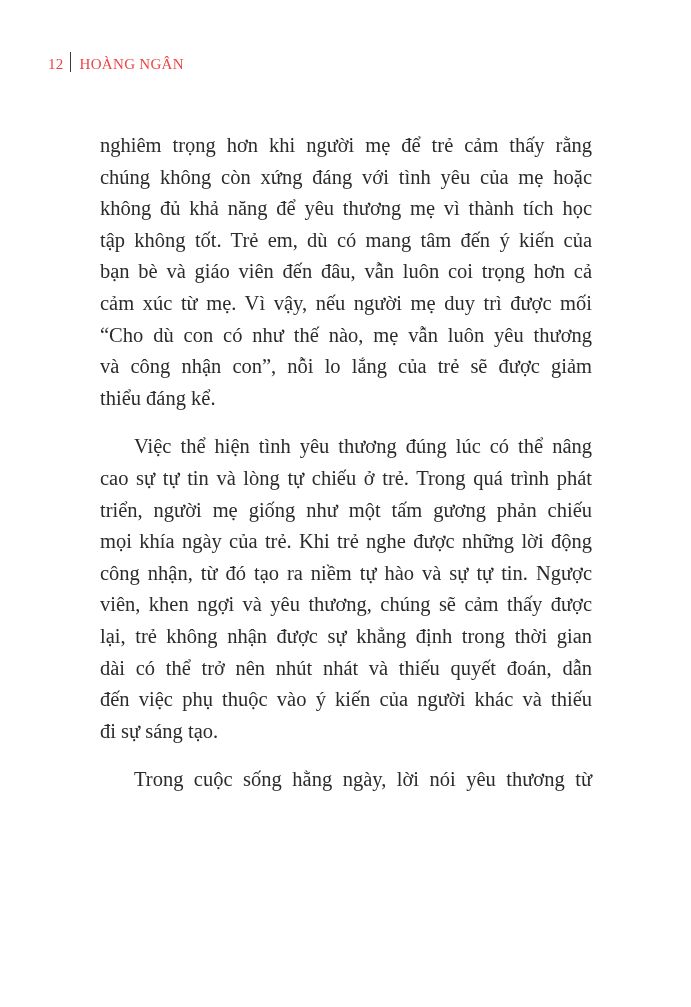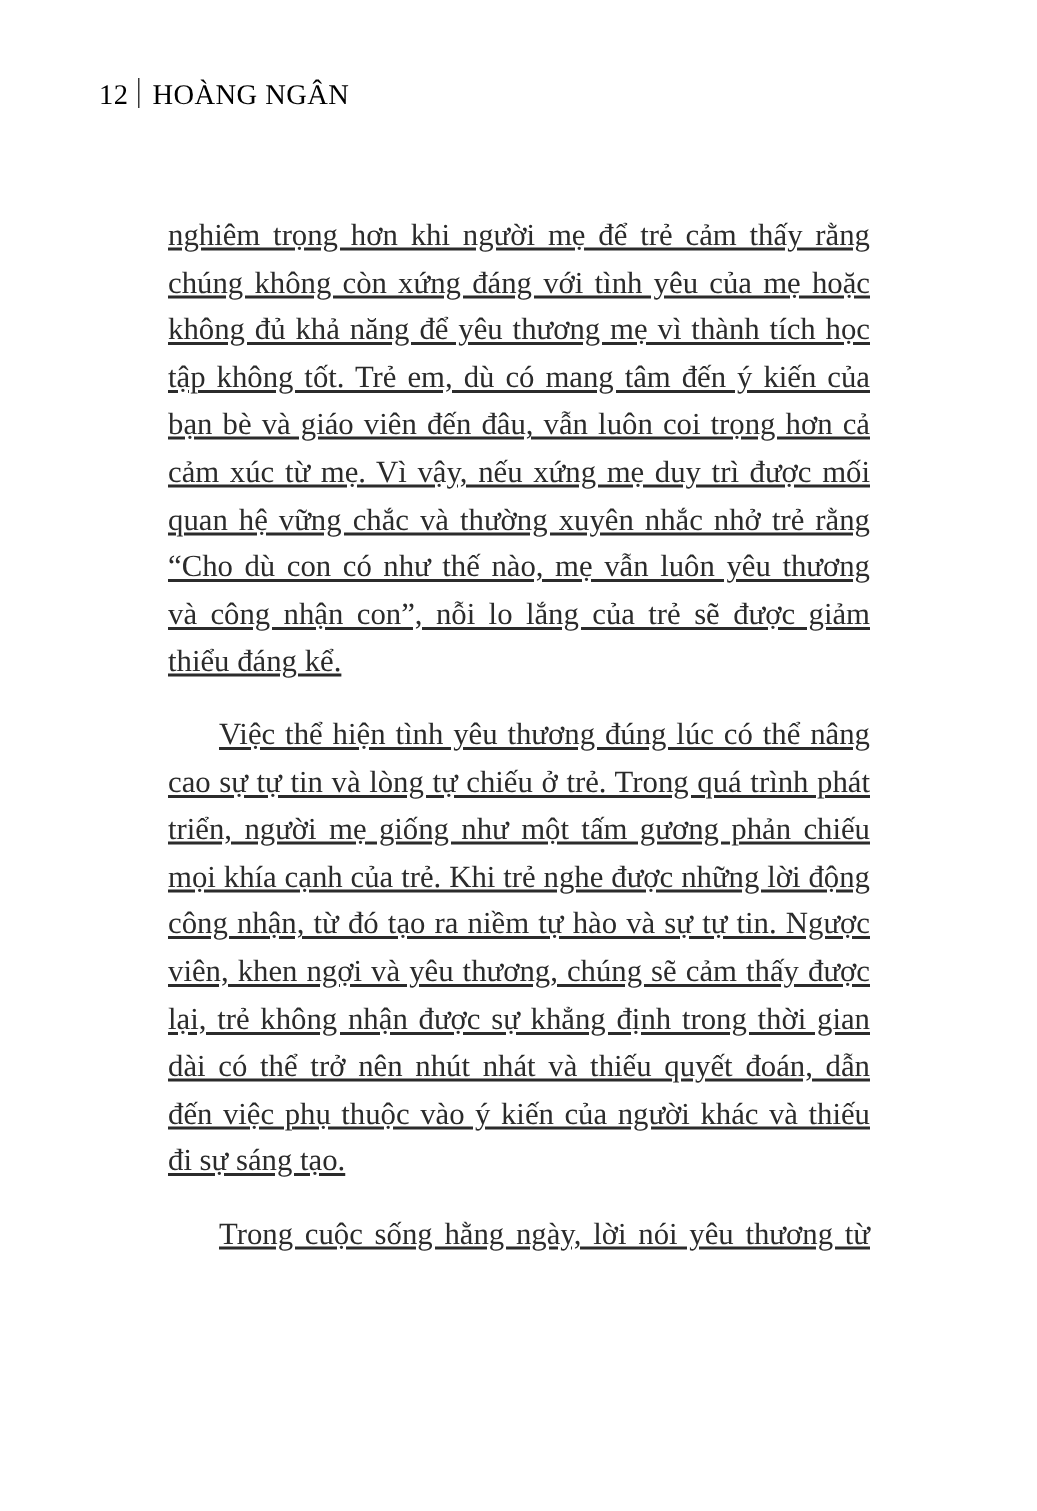--- a/index.html
+++ b/index.html
@@ -10,48 +10,47 @@
     body {
       width: 691px;
       height: 1007px;
       position: relative;
       overflow: hidden;
       font-family: "Liberation Serif", "DejaVu Serif", serif;
       color: #2b2b2b;
     }
     .running-header {
       position: absolute;
-      left: 66px;
+      left: 48px;
       top: 52px;
-      font-size: 19px;
+      font-size: 15px;
       letter-spacing: 0.3px;
-      color: #000000;
+      color: #ef4444;
       white-space: nowrap;
     }
     .running-header .sep {
       display: inline-block;
       width: 1px;
       height: 20px;
       background: #3a3a3a;
       margin: 0 9px 0 6px;
       vertical-align: -3px;
     }
     .body-text {
       position: absolute;
       left: 96px;
       top: 126px;
       width: 500px;
       font-size: 20.5px;
       line-height: 31.6px;
     }
     .para {
-      margin: 16px;
+      margin: 4px;
       text-align: justify;
       text-align-last: left;
-      text-decoration: underline;
     }
     .line {
       display: block;
       text-align: justify;
       text-align-last: justify;
       white-space: nowrap;
       overflow: visible;
     }
     .line.last {
       text-align-last: left;
@@ -70,31 +69,30 @@
   <span>12</span><span class="sep"></span><span>HOÀNG NGÂN</span>
 </div>
 
 <div class="body-text">
   <p class="para">
     <span class="line">nghiêm trọng hơn khi người mẹ để trẻ cảm thấy rằng</span>
     <span class="line">chúng không còn xứng đáng với tình yêu của mẹ hoặc</span>
     <span class="line">không đủ khả năng để yêu thương mẹ vì thành tích học</span>
     <span class="line">tập không tốt. Trẻ em, dù có mang tâm đến ý kiến của</span>
     <span class="line">bạn bè và giáo viên đến đâu, vẫn luôn coi trọng hơn cả</span>
-    <span class="line">cảm xúc từ mẹ. Vì vậy, nếu xứng mẹ duy trì được mối</span>
-    <span class="line">quan hệ vững chắc và thường xuyên nhắc nhở trẻ rằng</span>
+    <span class="line">cảm xúc từ mẹ. Vì vậy, nếu người mẹ duy trì được mối</span>
     <span class="line">“Cho dù con có như thế nào, mẹ vẫn luôn yêu thương</span>
     <span class="line">và công nhận con”, nỗi lo lắng của trẻ sẽ được giảm</span>
     <span class="line last">thiểu đáng kể.</span>
   </p>
   <p class="para">
     <span class="line indent">Việc thể hiện tình yêu thương đúng lúc có thể nâng</span>
     <span class="line">cao sự tự tin và lòng tự chiếu ở trẻ. Trong quá trình phát</span>
     <span class="line">triển, người mẹ giống như một tấm gương phản chiếu</span>
-    <span class="line">mọi khía cạnh của trẻ. Khi trẻ nghe được những lời động</span>
+    <span class="line">mọi khía ngày của trẻ. Khi trẻ nghe được những lời động</span>
     <span class="line">công nhận, từ đó tạo ra niềm tự hào và sự tự tin. Ngược</span>
     <span class="line">viên, khen ngợi và yêu thương, chúng sẽ cảm thấy được</span>
     <span class="line">lại, trẻ không nhận được sự khẳng định trong thời gian</span>
     <span class="line">dài có thể trở nên nhút nhát và thiếu quyết đoán, dẫn</span>
     <span class="line">đến việc phụ thuộc vào ý kiến của người khác và thiếu</span>
     <span class="line last">đi sự sáng tạo.</span>
   </p>
   <p class="para">
     <span class="line indent">Trong cuộc sống hằng ngày, lời nói yêu thương từ</span>
   </p>

